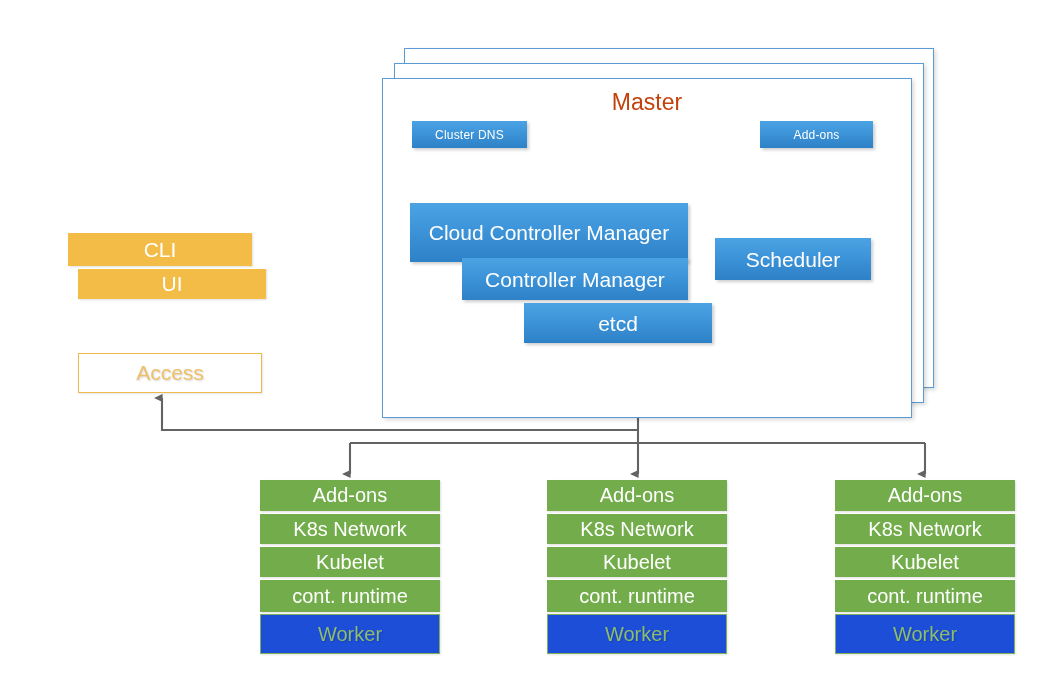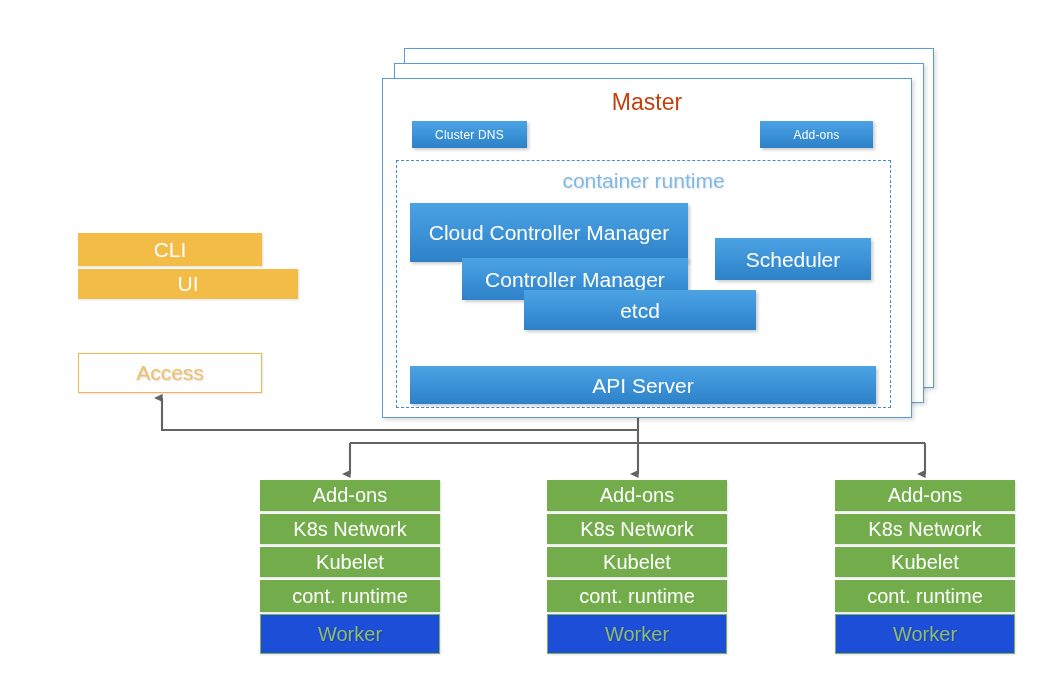--- a/index.html
+++ b/index.html
@@ -152,48 +152,42 @@
     <div class="master-label" style="top:10px;">Master</div>
   </div>
 
   <div class="node blue-badge" style="left:412px; top:121px; width:115px; height:27px; z-index:6;">
     <span>Cluster DNS</span>
   </div>
   <div class="node blue-badge" style="left:760px; top:121px; width:113px; height:27px; z-index:6;">
     <span>Add-ons</span>
   </div>
 
-  <div class="runtime-box" style="left:396px; top:160px; width:495px; height:248px; z-index:4;">
-    <div class="runtime-label" style="top:8px;">container runtime</div>
-  </div>
 
   <div class="node blue" style="left:410px; top:203px; width:278px; height:59px; z-index:6;">
     <span>Cloud Controller Manager</span>
   </div>
 
   <div class="node blue" style="left:462px; top:258px; width:226px; height:42px; z-index:6;">
     <span>Controller Manager</span>
   </div>
 
-  <div class="node blue" style="left:524px; top:290px; width:232px; height:40px; z-index:6;">
+  <div class="node blue" style="left:524px; top:303px; width:188px; height:40px; z-index:6;">
     <span>etcd</span>
   </div>
 
   <div class="node blue" style="left:715px; top:238px; width:156px; height:42px; z-index:6;">
     <span>Scheduler</span>
   </div>
 
-  <div class="node blue" style="left:410px; top:366px; width:466px; height:38px; z-index:6;">
-    <span>API Server</span>
-  </div>
-
-  <div class="access-cell" style="left:78px; top:233px; width:184px; height:33px; border-top:none; z-index:6;align-items:center;">
+
+  <div class="access-cell" style="left:68px; top:233px; width:184px; height:33px; border-top:none; z-index:6;align-items:center;">
     <span>CLI</span>
   </div>
-  <div class="access-cell" style="left:78px; top:268px; width:220px; height:31px; z-index:6;align-items:center;">
+  <div class="access-cell" style="left:78px; top:268px; width:188px; height:31px; z-index:6;align-items:center;">
     <span>UI</span>
   </div>
   <div class="access-foot" style="left:78px; top:353px; width:184px; height:40px; z-index:6;">
     <span>Access</span>
   </div>
 
   <div class="worker-cell" style="left:260px; top:480px; width:180px; height:31px; border-top:none; z-index:6;">
     <span>Add-ons</span>
   </div>
   <div class="worker-cell" style="left:260px; top:513px; width:180px; height:31px; z-index:6;">

